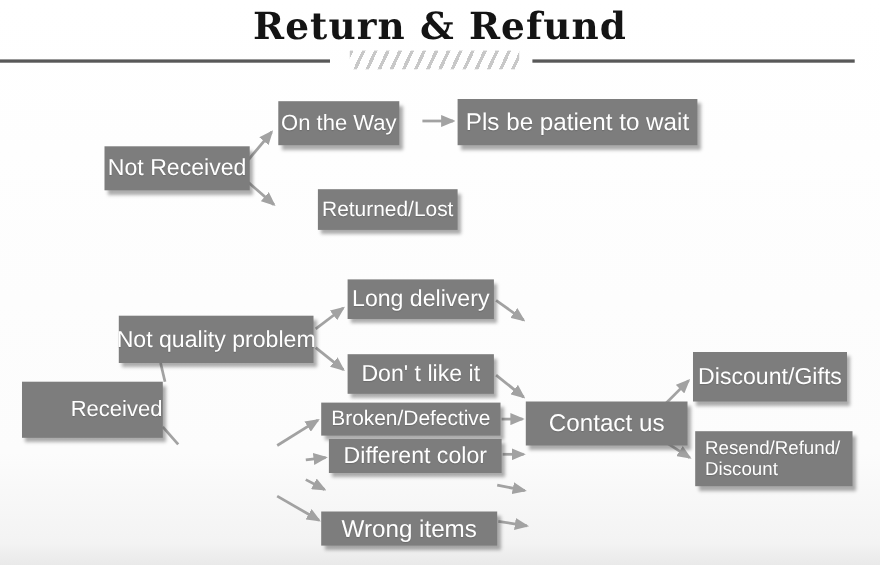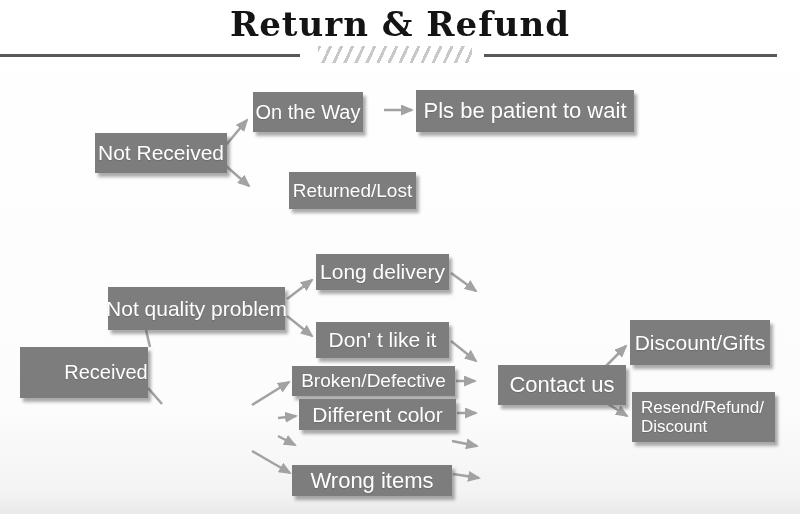--- a/index.html
+++ b/index.html
@@ -53,21 +53,21 @@
   .n-resend-refund    {left:418px; top:170px; width:220px; height:42px; font-size:23px; letter-spacing:1px;}
   .n-received         {left:20px;  top:347px; width:128px; height:51px; font-size:20px;padding-left:44px;}
   .n-not-quality      {left:108px; top:287px; width:177px; height:43px; font-size:21px;}
   .n-quality          {left:110px; top:405px; width:167px; height:43px; font-size:22px;}
   .n-long-delivery    {left:316px; top:254px; width:133px; height:36px; font-size:21px;}
   .n-dont-like        {left:316px; top:322px; width:133px; height:36px; font-size:21px;}
   .n-broken           {left:292px; top:366px; width:163px; height:30px; font-size:19px;}
   .n-diff-color       {left:299px; top:399px; width:157px; height:31px; font-size:21px;}
   .n-shortage         {left:296px; top:433px; width:153px; height:30px; font-size:21px;}
   .n-wrong-items      {left:292px; top:465px; width:160px; height:31px; font-size:22px;}
-  .n-contact-us       {left:478px; top:365px; width:128px; height:40px; font-size:22px;margin-left:20px;}
+  .n-contact-us       {left:478px; top:365px; width:147px; height:40px; font-size:22px;}
   .n-discount-gifts   {left:630px; top:320px; width:140px; height:45px; font-size:21px;}
   .n-resend-discount  {left:632px; top:392px; width:143px; height:50px; font-size:17px;}
 </style>
 </head>
 <body>
 
 <div id="page">
 
   <h1 class="title">Return &amp; Refund</h1>
   <div class="rule rule-left"></div>

